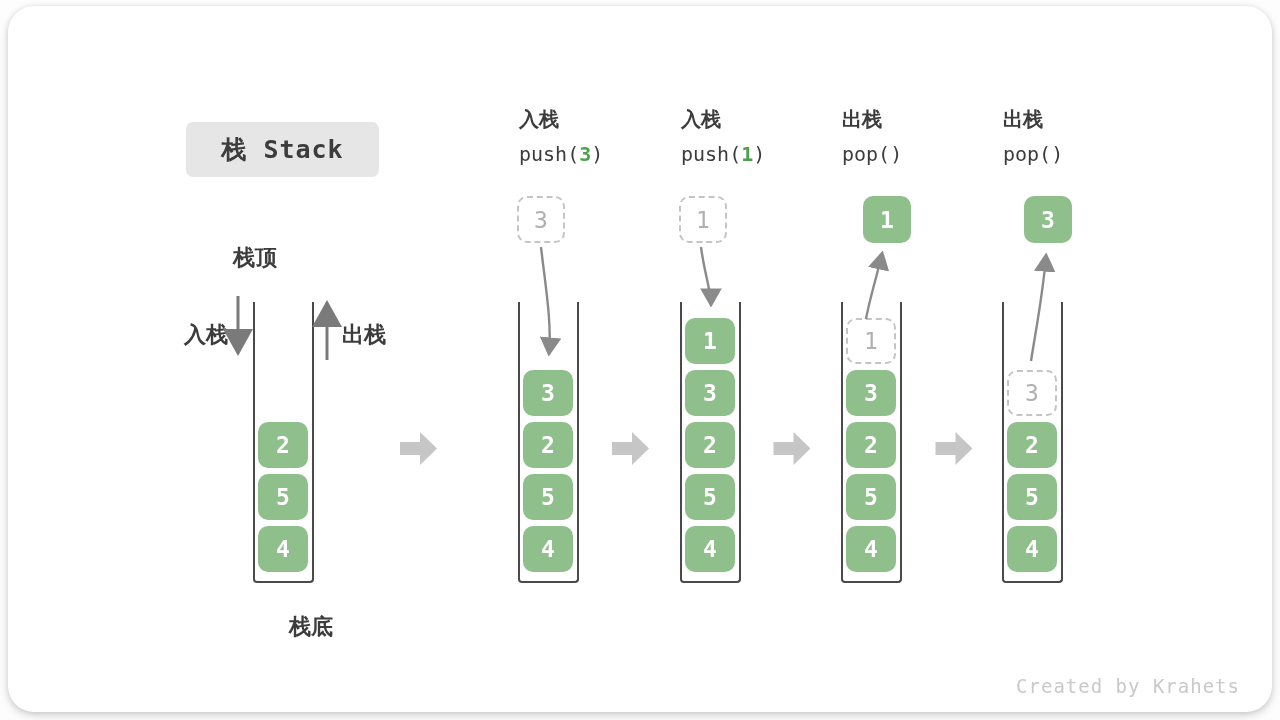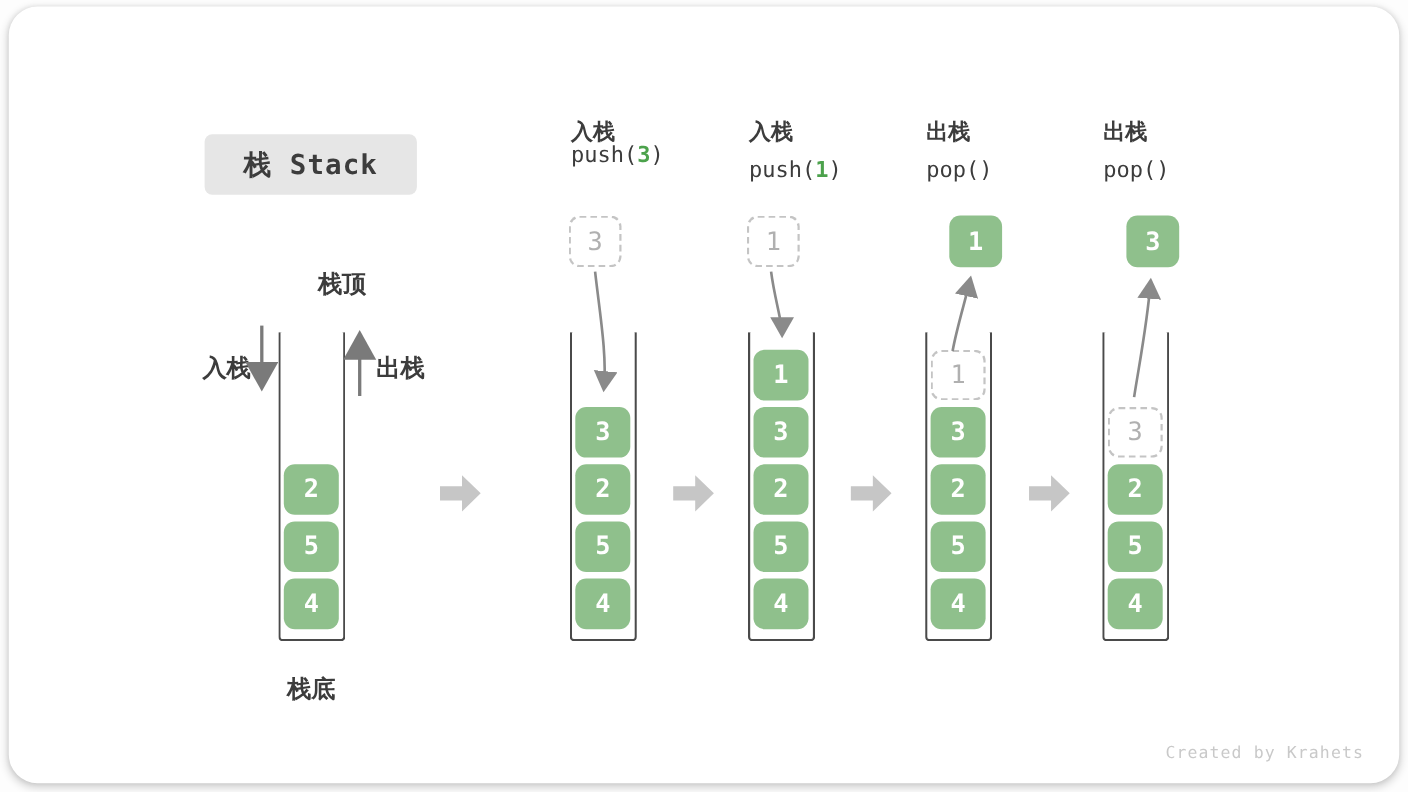--- a/index.html
+++ b/index.html
@@ -16,22 +16,22 @@
     position:absolute;left:186px;top:122px;width:193px;height:55px;
     background:var(--title-bg);border-radius:7px;
     display:flex;align-items:center;justify-content:center;
     font-family:"DejaVu Sans Mono", monospace;
     font-size:25px;font-weight:700;color:var(--text-dark);letter-spacing:1px;
   }
   .side-label{
     position:absolute;font-size:22px;font-weight:700;color:var(--text-dark);
     white-space:nowrap;
   }
-  #label-top{left:233px;top:243px;width:100px;text-align:right;}
-  #label-bottom{left:233px;top:612px;width:100px;text-align:center;}
+  #label-top{left:233px;top:243px;width:100px;text-align:left;}
+  #label-bottom{left:233px;top:612px;width:100px;text-align:right;}
   #label-push{left:128px;top:320px;width:100px;text-align:right;}
   #label-pop{left:342px;top:320px;width:100px;text-align:left;}
   .col-label{
     position:absolute;font-size:20px;font-weight:600;color:var(--text-dark);
     white-space:nowrap;
   }
   .col-code{
     position:absolute;font-family:"DejaVu Sans Mono", monospace;
     font-size:20px;font-weight:500;color:var(--text-dark);white-space:nowrap;
   }
@@ -50,21 +50,21 @@
   }
   .cell.filled{background:var(--cell-green);color:#ffffff;}
   .cell.ghost{
     border:2px dashed var(--ghost-border);background:#ffffff;
     color:var(--ghost-text);font-weight:500;
   }
   .cell.floating{width:48px;height:47px;}
   #overlay{position:absolute;left:0;top:0;pointer-events:none;}
   .watermark{
     position:absolute;right:40px;top:675px;
-    font-family:"DejaVu Sans Mono", monospace;font-size:15px;
+    font-family:"DejaVu Sans Mono", monospace;font-size:19px;
     color:var(--watermark-gray);letter-spacing:1px;text-align:right;
   }
 </style>
 </head>
 <body>
 
 <div class="card"></div>
 
 <div class="title-box">栈 Stack</div>
 
@@ -72,21 +72,21 @@
 <div class="side-label" id="label-bottom">栈底</div>
 <div class="side-label" id="label-push">入栈</div>
 <div class="side-label" id="label-pop">出栈</div>
 
 <div id="diagram-layer">
     <div class="stack-container" style="left: 253px; top: 302px;"></div>
     <div class="cell filled" style="left: 258px; top: 422px;">2</div>
     <div class="cell filled" style="left: 258px; top: 474px;">5</div>
     <div class="cell filled" style="left: 258px; top: 526px;">4</div>
     <div class="col-label" style="left: 519px; top: 106px; position: absolute;">入栈</div>
-    <div class="col-code" style="left: 519px; top: 128px; position: absolute; text-align: right;"><span>push(</span><span class="arg">3</span><span>)</span></div>
+    <div class="col-code" style="left: 519px; top: 142px; position: absolute; text-align: right;"><span>push(</span><span class="arg">3</span><span>)</span></div>
     <div class="cell floating ghost" style="left: 517px; top: 196px;">3</div>
     <div class="stack-container" style="left: 518px; top: 302px;"></div>
     <div class="cell filled" style="left: 523px; top: 370px;">3</div>
     <div class="cell filled" style="left: 523px; top: 422px;">2</div>
     <div class="cell filled" style="left: 523px; top: 474px;">5</div>
     <div class="cell filled" style="left: 523px; top: 526px;">4</div>
     <div class="col-label" style="left: 681px; top: 106px; position: absolute;">入栈</div>
     <div class="col-code" style="left: 681px; top: 142px; position: absolute;"><span>push(</span><span class="arg">1</span><span>)</span></div>
     <div class="cell floating ghost" style="left: 679px; top: 196px;">1</div>
     <div class="stack-container" style="left: 680px; top: 302px;"></div>

